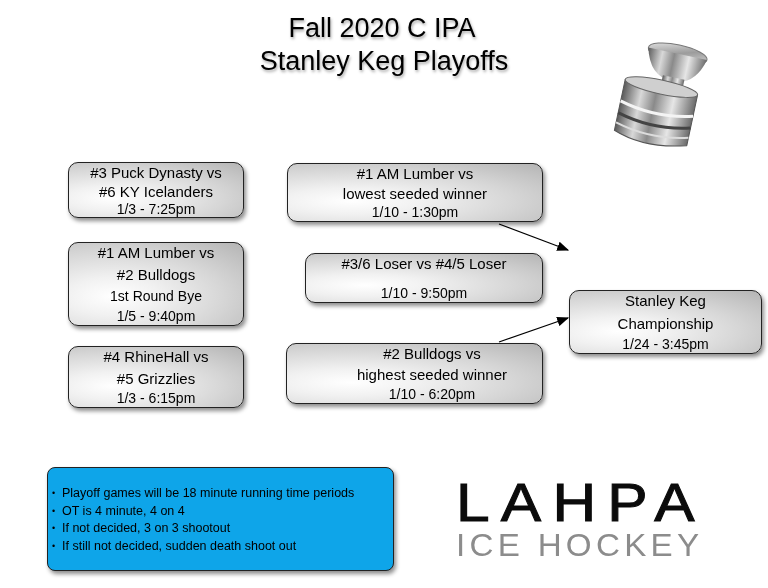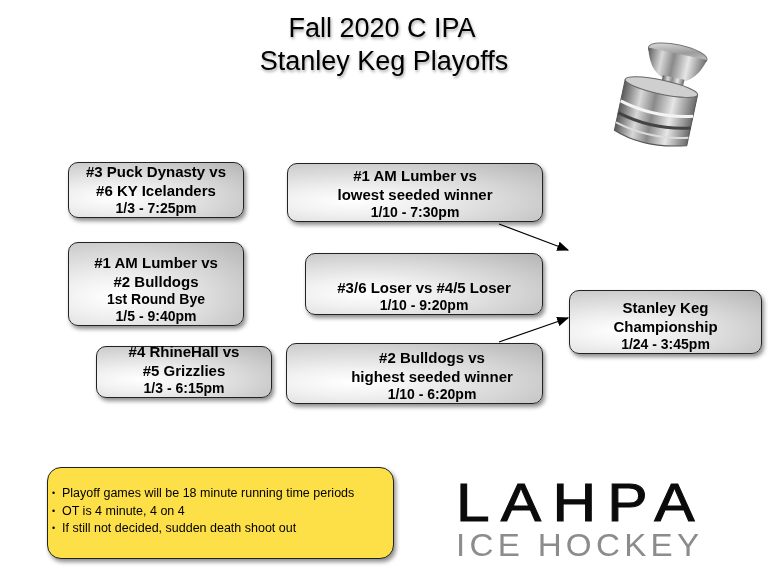--- a/index.html
+++ b/index.html
@@ -14,29 +14,28 @@
     font-size:27px; line-height:33px;
     text-shadow: 1px 2px 3px rgba(0,0,0,0.35);
   }
   .title.l1 { top:12px; left:-2px; }
   .title.l2 { top:45px; }
   .box {
     position:absolute; box-sizing:border-box;
     border:1.3px solid #222; border-radius:10px;
     background: radial-gradient(ellipse at 25% 65%, #ffffff 0%, #f1f1f1 25%, #d6d6d6 60%, #b4b4b4 100%);
     box-shadow: 2px 3px 4px rgba(0,0,0,0.45);
-    display:flex; flex-direction:column; justify-content:flex-end; align-items:center;
+    display:flex; flex-direction:column; justify-content:space-between; align-items:center;
     text-align:center;
-    font-weight:bold;
   }
   .box .big { font-size:15px; line-height:19px; }
   .box .small { font-size:14px; line-height:17px; }
   .rules {
-    position:absolute; left:47px; top:467px; width:347px; height:92px; box-sizing:border-box;
-    border:1.3px solid #222; border-radius:14px; background:#fde047;
+    position:absolute; left:47px; top:467px; width:347px; height:104px; box-sizing:border-box;
+    border:1.3px solid #222; border-radius:8px; background:#0ea5e9;
     box-shadow: 2px 3px 4px rgba(0,0,0,0.45);
     padding:17px 0 0 4px;
   }
   .rules .item { font-size:12.5px; line-height:17.5px; white-space:nowrap; }
   .rules .bullet { display:inline-block; width:10px; font-size:9px; vertical-align:1px; }
   .logo { position:absolute; left:456px; top:476px; width:270px; }
   .logo .main {
     font-size:54px; line-height:52px; letter-spacing:10px; font-weight:normal;
     color:#0b0b0b; -webkit-text-stroke:1px #0b0b0b; transform:scaleX(1.12); transform-origin:left;
   }
@@ -96,51 +95,52 @@
   <div class="small">1/3 - 7:25pm</div>
 </div>
 
 <div class="box" style="left:68px;top:242px;width:176px;height:84px;">
   <div class="big">#1 AM Lumber vs</div>
   <div class="big">#2 Bulldogs</div>
   <div class="small">1st Round Bye</div>
   <div class="small">1/5 - 9:40pm</div>
 </div>
 
-<div class="box" style="left:68px;top:346px;width:176px;height:52px;margin-left:28px;">
+<div class="box" style="left:68px;top:346px;width:176px;height:62px;">
   <div class="big">#4 RhineHall vs</div>
   <div class="big">#5 Grizzlies</div>
   <div class="small">1/3 - 6:15pm</div>
 </div>
 
 <div class="box" style="left:287px;top:163px;width:256px;height:59px;">
   <div class="big">#1 AM Lumber vs</div>
   <div class="big">lowest seeded winner</div>
-  <div class="small">1/10 - 7:30pm</div>
+  <div class="small">1/10 - 1:30pm</div>
 </div>
 
-<div class="box" style="left:305px;top:253px;width:238px;height:62px;">
+<div class="box" style="left:305px;top:253px;width:238px;height:50px;">
   <div class="big">#3/6 Loser vs #4/5 Loser</div>
-  <div class="small">1/10 - 9:20pm</div>
+  <div class="small">1/10 - 9:50pm</div>
 </div>
 
 <div class="box" style="left:286px;top:343px;width:257px;height:61px;padding-left:35px;">
   <div class="big">#2 Bulldogs vs</div>
   <div class="big">highest seeded winner</div>
   <div class="small">1/10 - 6:20pm</div>
 </div>
 
 <div class="box" style="left:569px;top:250px;width:193px;height:64px;margin-top:40px;">
   <div class="big">Stanley Keg</div>
   <div class="big">Championship</div>
   <div class="small">1/24 - 3:45pm</div>
 </div>
 
 <div class="rules">
   <div class="item"><span class="bullet">•</span><span>Playoff games will be 18 minute running time periods</span></div>
   <div class="item"><span class="bullet">•</span><span>OT is 4 minute, 4 on 4</span></div>
+  <div class="item"><span class="bullet">•</span><span>If not decided, 3 on 3 shootout</span></div>
   <div class="item"><span class="bullet">•</span><span>If still not decided, sudden death shoot out</span></div>
 </div>
 
 <div class="logo">
   <div class="main">LAHPA</div>
   <div class="sub">ICE HOCKEY</div>
 </div>
 
 </body></html>

